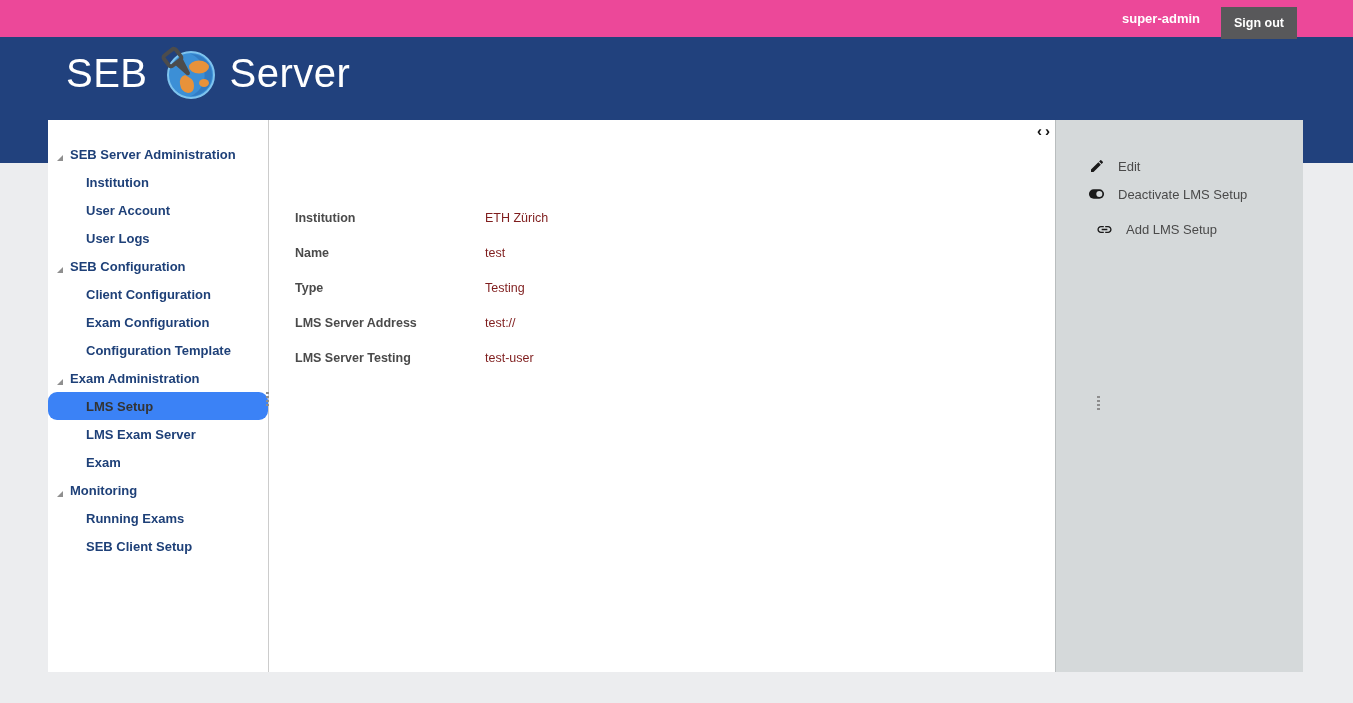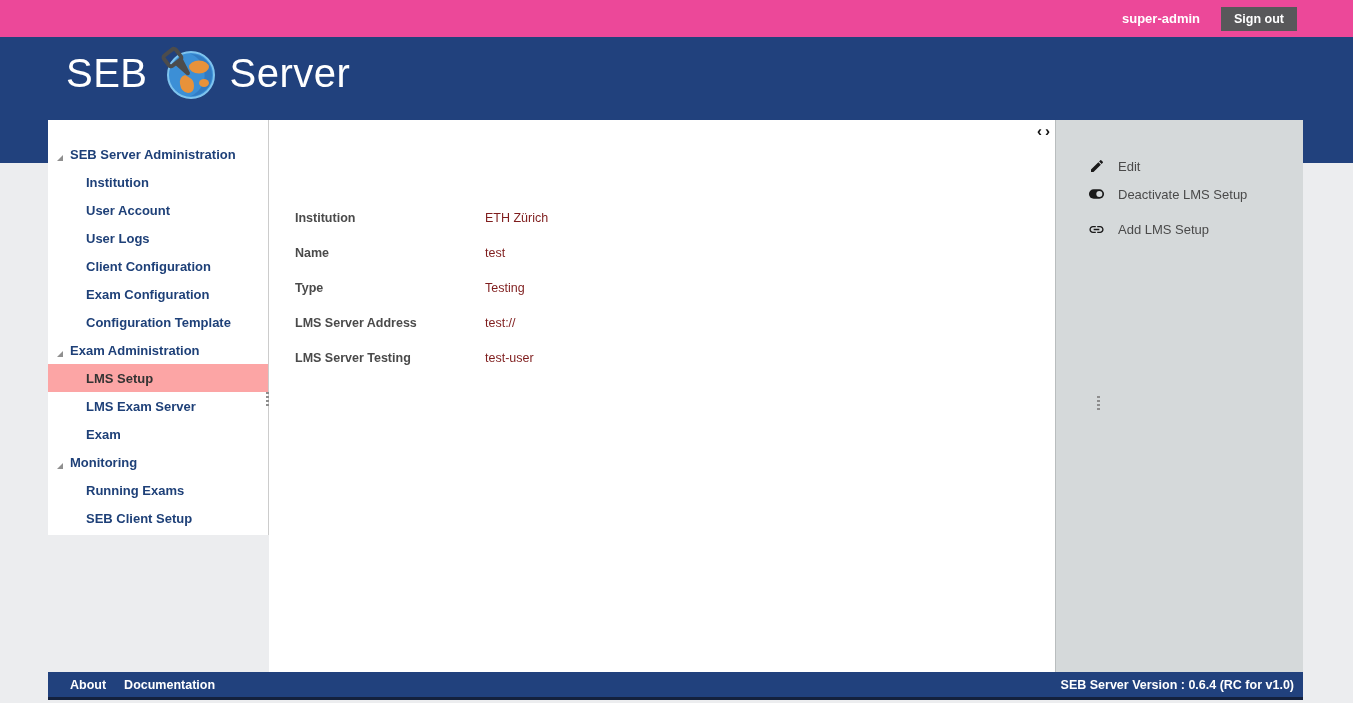--- a/index.html
+++ b/index.html
@@ -15,21 +15,21 @@
   .topbar {
     position:absolute; top:0; left:0; width:1353px; height:37px;
     background:#ec4899; z-index:6;
   }
   .topbar .username {
     position:absolute; right:153px; top:11px;
     color:#ffffff; font-size:13px; font-weight:700;
   }
   .signout-btn {
     position:absolute; right:56px; top:7px;
-    width:76px; height:24px;
+    width:76px; height:32px;
     background:#58585a; color:#ffffff;
     font-size:12.5px; font-weight:700;
     border:none; cursor:pointer;
     font-family:"Liberation Sans", sans-serif;
   }
 
   
   .header-band {
     position:absolute; top:37px; left:0; width:1353px; height:126px;
     background:#21417d; z-index:1;
@@ -41,21 +41,21 @@
   .logo .logo-text {
     color:#ffffff; font-size:40px; font-weight:400; letter-spacing:0.5px;
   }
 
   
   .shell {
     position:absolute; left:48px; top:120px; width:1255px; height:583px;
     z-index:3;
   }
   .sidebar {
-    position:absolute; left:0; top:0; width:221px; height:415px;
+    position:absolute; left:0; top:0; width:221px; height:552px;
     background:#ffffff; border-right:1px solid #cccccc;
     padding-top:20px;
   }
   .content {
     position:absolute; left:221px; top:0; width:786px; height:552px;
     background:#ffffff;
   }
   .action-panel {
     position:absolute; left:1007px; top:0; width:248px; height:552px;
     background:#d5d9da; border-left:1px solid #b9bdbe;
@@ -70,21 +70,21 @@
 
   
   .nav-item {
     position:relative; height:28px;
     display:flex; align-items:center;
     font-weight:700; font-size:13px; color:#1e4078;
     cursor:pointer; white-space:nowrap;
   }
   .nav-item.lvl1 { padding-left:22px; }
   .nav-item.lvl2 { padding-left:38px; }
-  .nav-item.selected { background:#fca5a5; color:#333333; }
+  .nav-item.selected { background:#3b82f6; color:#333333;border-radius:9px; }
   .expander {
     position:absolute; left:8px; top:10px; width:8px; height:8px;
   }
 
   
   .page-title {
     position:absolute; left:22px; top:28px;
     font-size:23px; font-weight:400; color:#26508e;
   }
   .collapse-ctrls {
@@ -98,21 +98,21 @@
   .fields { position:absolute; left:26px; top:80px; }
   .field-row { display:flex; height:35px; align-items:center; }
   .field-label { width:190px; font-size:12.5px; font-weight:700; color:#4a4a4a; }
   .field-value { font-size:12.5px; color:#7f1d1d; }
 
   
   .action-item {
     display:flex; align-items:center; height:28px;
     padding-left:32px; cursor:pointer;
   }
-  .action-item + .action-item.gap { margin-top:7px; }
+  .action-item + .action-item.gap { margin-top:7px;margin-left:8px; }
   .action-icon { width:17px; height:17px; display:flex; align-items:center; justify-content:center; }
   .action-label { margin-left:13px; font-size:13px; color:#4a4a4a; }
 
   
   .sash-dots {
     position:absolute; width:3px; height:15px;
     background:repeating-linear-gradient(#8d8d8d 0 2px, rgba(0,0,0,0) 2px 4px);
     cursor:col-resize;
   }
   .sash-left  { left:218px; top:272px; }
@@ -168,20 +168,26 @@
     </div>
     <div class="nav-item lvl2">
       <span>Institution</span>
     </div>
     <div class="nav-item lvl2">
       <span>User Account</span>
     </div>
     <div class="nav-item lvl2">
       <span>User Logs</span>
     </div>
+    <div class="nav-item lvl1">
+      <span class="expander"><svg width="8" height="8" viewBox="0 0 8 8">
+            <path d="M7 1 L7 7 L1 7 Z" fill="#8f8f8f"></path>
+          </svg></span>
+      <span>SEB Configuration</span>
+    </div>
     <div class="nav-item lvl2">
       <span>Client Configuration</span>
     </div>
     <div class="nav-item lvl2">
       <span>Exam Configuration</span>
     </div>
     <div class="nav-item lvl2">
       <span>Configuration Template</span>
     </div>
     <div class="nav-item lvl1">
@@ -267,19 +273,14 @@
             <path fill="#1a1a1a" d="M3.9 12c0-1.71 1.39-3.1 3.1-3.1h4V7H7c-2.76 0-5 2.24-5 5s2.24 5 5 5h4v-1.9H7c-1.71 0-3.1-1.39-3.1-3.1zm4.1 1h8v-2H8v2zm9-6h-4v1.9h4c1.71 0 3.1 1.39 3.1 3.1s-1.39 3.1-3.1 3.1h-4V17h4c2.76 0 5-2.24 5-5s-2.24-5-5-5z"></path>
           </svg>
       </span>
       <span class="action-label">Add LMS Setup</span>
     </div>
   </div>
 
   <div class="sash-dots sash-left"></div>
   <div class="sash-dots sash-right"></div>
 
-  <div class="shell-footer">
-    <span class="footer-link first">About</span>
-    <span class="footer-link">Documentation</span>
-    <span class="footer-version">SEB Server Version : 0.6.4 (RC for v1.0)</span>
-  </div>
 
 </div>
 
 </body></html>

